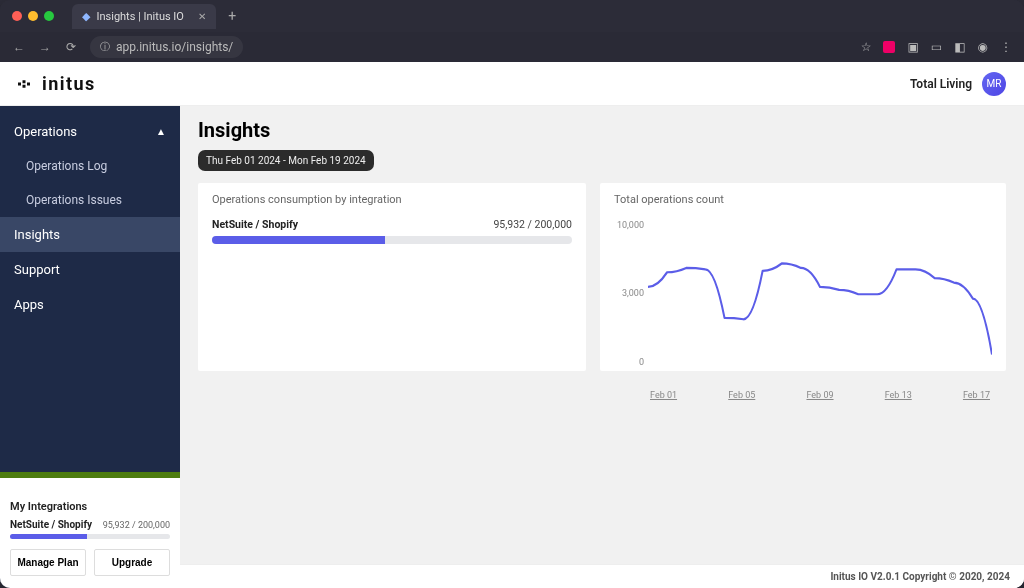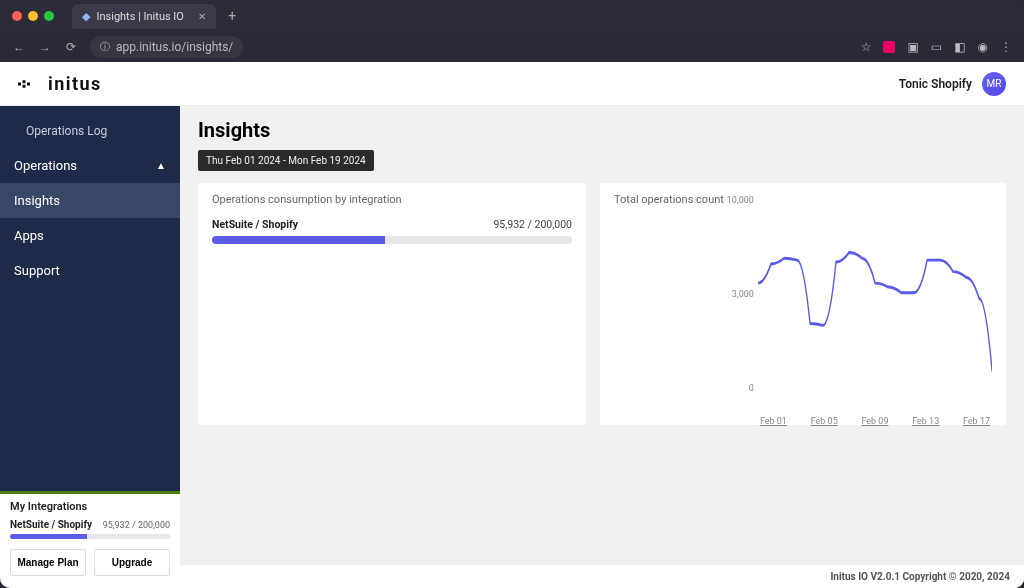--- a/index.html
+++ b/index.html
@@ -13,51 +13,51 @@
 .tab-x { color: #aaa; font-size: 10px; margin-left: 8px; }
 .newtab { color: #aaa; font-size: 14px; margin-left: 8px; }
 .urlbar { height: 30px; background: #2a2a36; display: flex; align-items: center; padding: 0 12px; gap: 12px; color: #bbb; font-size: 12px; }
 .urlbar .nav-icon { width: 14px; height: 14px; display: flex; align-items: center; justify-content: center; color: #aaa; }
 .urlbar .url-pill { flex: 0 0 auto; display: flex; align-items: center; gap: 6px; padding: 4px 10px; border-radius: 12px; background: rgba(255,255,255,0.06);}
 .urlbar .spacer { flex: 1; }
 .urlbar .right-icons { display: flex; gap: 12px; align-items: center; }
 
 .app { background: #fff; height: 526px; display: flex; flex-direction: column; }
 .app-header { height: 44px; display: flex; align-items: center; padding: 0 18px; border-bottom: 1px solid #eee; }
-.logo { display: flex; align-items: center; gap: 12px; font-weight: 700; letter-spacing: .08em; font-size: 18px; color: #111; }
+.logo { display: flex; align-items: center; gap: 6px; font-weight: 700; letter-spacing: .08em; font-size: 18px; color: #111; }
 .logo-mark { width: 18px; height: 12px; }
 .header-spacer { flex: 1; }
 .org-name { font-size: 12px; font-weight: 600; color: #222; margin-right: 10px; }
 .avatar { width: 24px; height: 24px; border-radius: 50%; background: linear-gradient(135deg, #6366f1, #4f46e5); color: #fff; font-size: 10px; font-weight: 400; display: flex; align-items: center; justify-content: center; }
 
 .app-body { flex: 1; display: flex; min-height: 0; }
 .sidebar { width: 180px; background: #1e2a47; color: #fff; display: flex; flex-direction: column; }
 .side-nav { flex: 1; padding-top: 8px; }
 .side-item { display: flex; align-items: center; justify-content: space-between; padding: 10px 14px; font-size: 13px; cursor: pointer; }
 .side-item.sub { padding-left: 26px; font-size: 12px; color: #c8cde0; }
 .side-item.active { background: #394766; }
 .caret { font-size: 10px; }
-.side-bottom { background: #fff; color: #222; padding: 6px 10px 12px; border-top: 3px solid #4d7c0f; }
+.side-bottom { background: #fff; color: #222; padding: 22px 10px 12px; border-top: 6px solid #4d7c0f; }
 .my-int-label { font-size: 11px; font-weight: 600; margin-bottom: 6px; }
 .mini-int-row { display: flex; justify-content: space-between; align-items: center; font-size: 10px; }
 .mini-int-name { font-weight: 700; }
 .mini-int-count { color: #666; font-size: 9px; }
 .mini-bar { height: 5px; background: #e6e7ea; border-radius: 3px; margin: 4px 0 10px; overflow: hidden; }
 .mini-bar-fill { height: 100%; background: #5b5de8; width: 48%; }
 .side-buttons { display: flex; gap: 8px; }
 .side-btn { flex: 1; border: 1px solid #ddd; background: #fff; font-size: 10px; font-weight: 600; padding: 7px 4px; cursor: pointer; border-radius: 2px; }
 
 .main { flex: 1; background: #f1f1f1; display: flex; flex-direction: column; min-width: 0; }
 .main-inner { padding: 12px 18px 6px; }
 .page-title { font-size: 20px; font-weight: 700; margin-bottom: 8px; }
-.date-pill { display: inline-block; background: #2b2b2b; color: #eee; font-size: 10px; padding: 5px 8px; border-radius: 2px; }
+.date-pill { display: inline-block; background: #2b2b2b; color: #eee; font-size: 10px; padding: 5px 8px; border-radius: 7px; }
 .cards { display: flex; gap: 14px; margin-top: 12px; }
-.card { background: #fff; border-radius: 2px; padding: 10px 14px 14px; font-size: 11px; color: #555; height: 242px; position: relative; }
+.card { background: #fff; border-radius: 2px; padding: 10px 14px 24px; font-size: 11px; color: #555; height: 188px; position: relative; }
 .card.c1 { flex: 1; }
-.card.c2 { flex: 1.05; display: flex; flex-direction: row; }
+.card.c2 { flex: 1.05; display: flex; flex-direction: column; }
 .card-title { font-size: 11px; color: #666; margin-bottom: 12px; }
 .int-row { display: flex; justify-content: space-between; font-size: 10.5px; color: #222; }
 .int-name { font-weight: 700; }
 .int-count { color: #444; }
 .prog { height: 8px; background: #e6e7ea; border-radius: 4px; margin-top: 5px; overflow: hidden; }
 .prog-fill { height: 100%; background: #5b5de8; width: 48%; }
 .chart-wrap { flex: 1; position: relative; display: flex; }
 .y-axis { width: 34px; display: flex; flex-direction: column; justify-content: space-between; font-size: 9px; color: #888; padding: 2px 4px 18px 0; text-align: right; gap: 40px; }
 .plot { flex: 1; position: relative; }
 .plot svg { width: 100%; height: 100%; }
@@ -107,42 +107,45 @@
       <div class="logo">
         <svg class="logo-mark" viewBox="0 0 24 16">
           <rect x="0" y="6" width="4" height="4" fill="#111"></rect>
             <rect x="6" y="3" width="4" height="4" fill="#111"></rect>
           <rect x="6" y="9" width="4" height="4" fill="#111"></rect>
             <rect x="12" y="6" width="4" height="4" fill="#111"></rect>
         </svg>
         <span>initus</span>
       </div>
       <div class="header-spacer"></div>
-      <span class="org-name">Tonic Shopify</span>
+      <span class="org-name">Total Living</span>
       <span class="avatar">MR</span>
     </div>
 
     <div class="app-body">
       <div class="sidebar">
         <div class="side-nav">
-          <div class="side-item sub">
-            <span>Operations Log</span>
-          </div>
           <div class="side-item">
             <span>Operations</span>
             <span class="caret">▲</span>
           </div>
+          <div class="side-item sub">
+            <span>Operations Log</span>
+          </div>
+          <div class="side-item sub">
+            <span>Operations Issues</span>
+          </div>
           <div class="side-item active">
             <span>Insights</span>
           </div>
           <div class="side-item">
+            <span>Support</span>
+          </div>
+          <div class="side-item">
             <span>Apps</span>
-          </div>
-          <div class="side-item">
-            <span>Support</span>
           </div>
         </div>
         <div class="side-bottom">
           <div class="my-int-label">My Integrations</div>
           <div class="mini-int-row">
             <span class="mini-int-name">NetSuite / Shopify</span>
             <span class="mini-int-count">95,932 / 200,000</span>
           </div>
           <div class="mini-bar">
               <div class="mini-bar-fill"></div>

